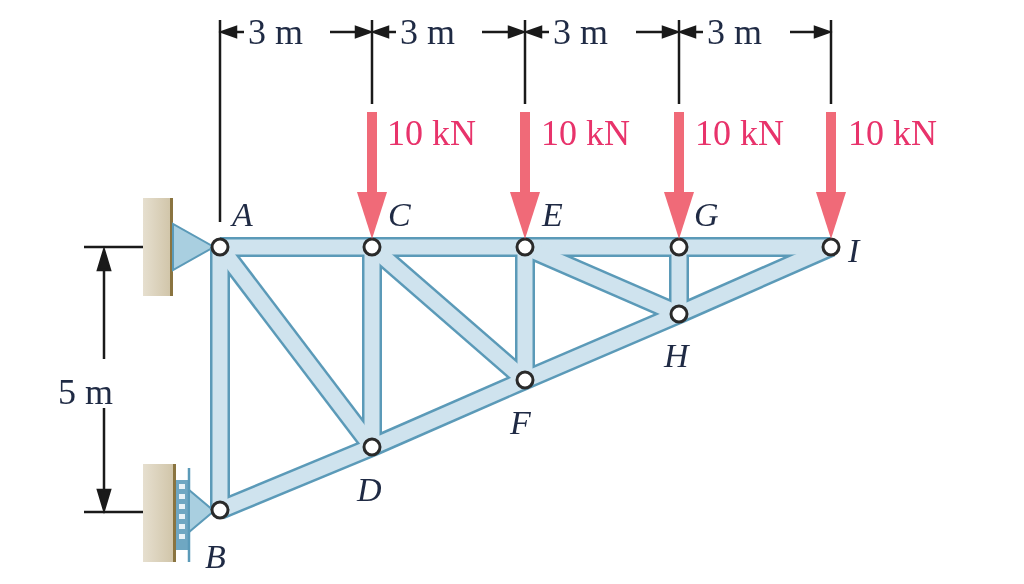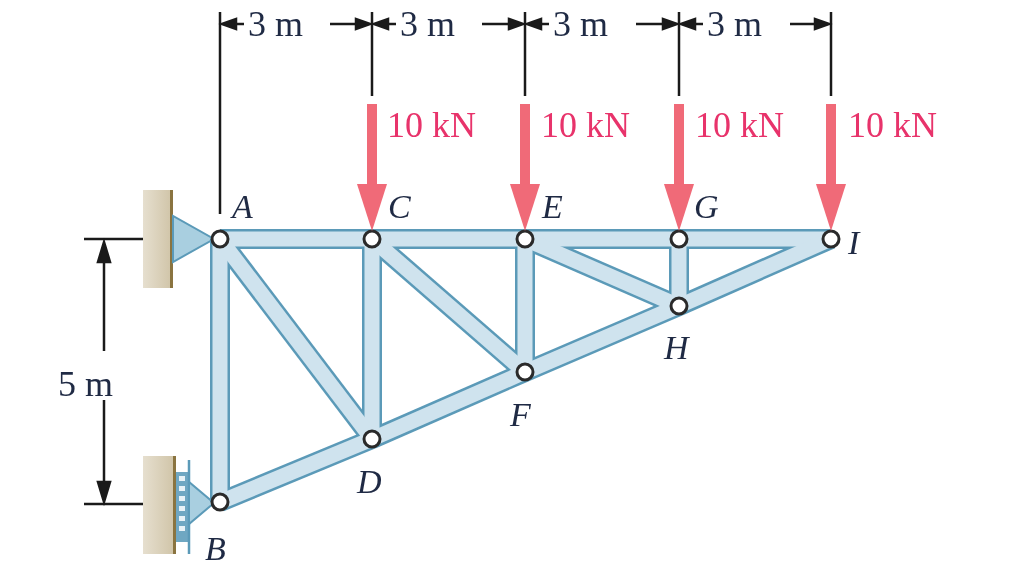--- a/index.html
+++ b/index.html
@@ -1,17 +1,17 @@
 <!DOCTYPE html>
 <html><head>
   <meta charset="utf-8">
   <style>
     html, body { margin: 0; padding: 0; background: #ffffff; }
     body { width: 1024px; height: 584px; overflow: hidden; position: relative; }
-    #stage { position: absolute; left: 0; top: 4px; width: 1024px; height: 412px; }
+    #stage { position: absolute; left: 0; top: 12px; width: 1024px; height: 412px; }
     svg text { font-family: "Liberation Serif", "DejaVu Serif", serif; }
     .dimtxt { font-size: 36px; fill: #1f2a44; }
     .loadtxt { font-size: 36px; fill: #e8336b; }
     .nodetxt { font-size: 34px; fill: #1f2a44; font-style: italic; }
   </style>
 </head>
 <body>
 
 <div id="stage">
 <svg width="1024" height="584" viewBox="0 0 1024 584" xmlns="http://www.w3.org/2000/svg">

